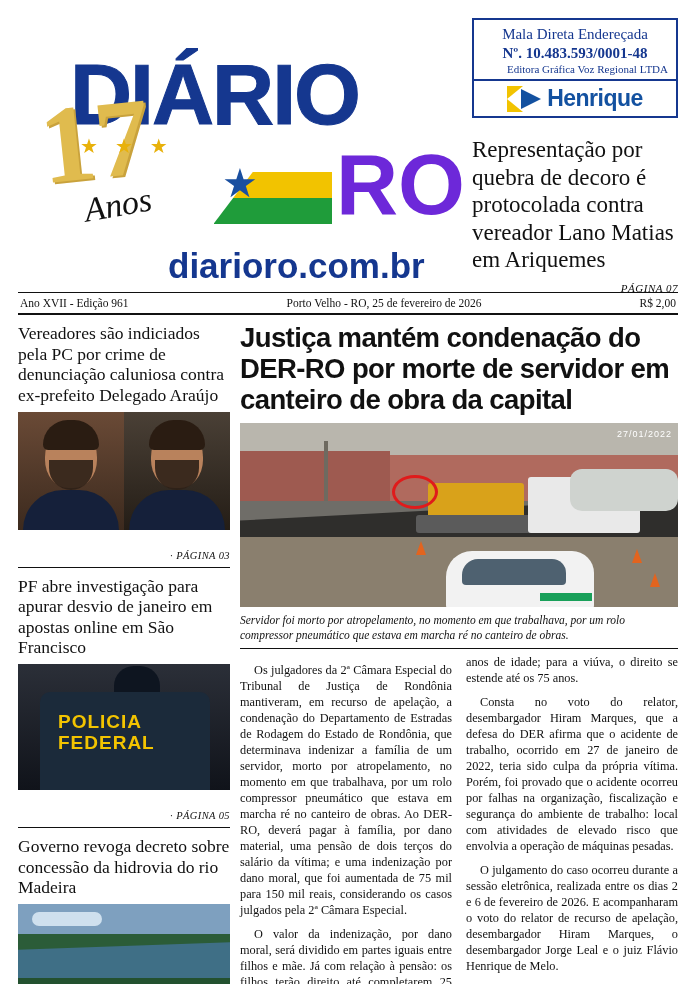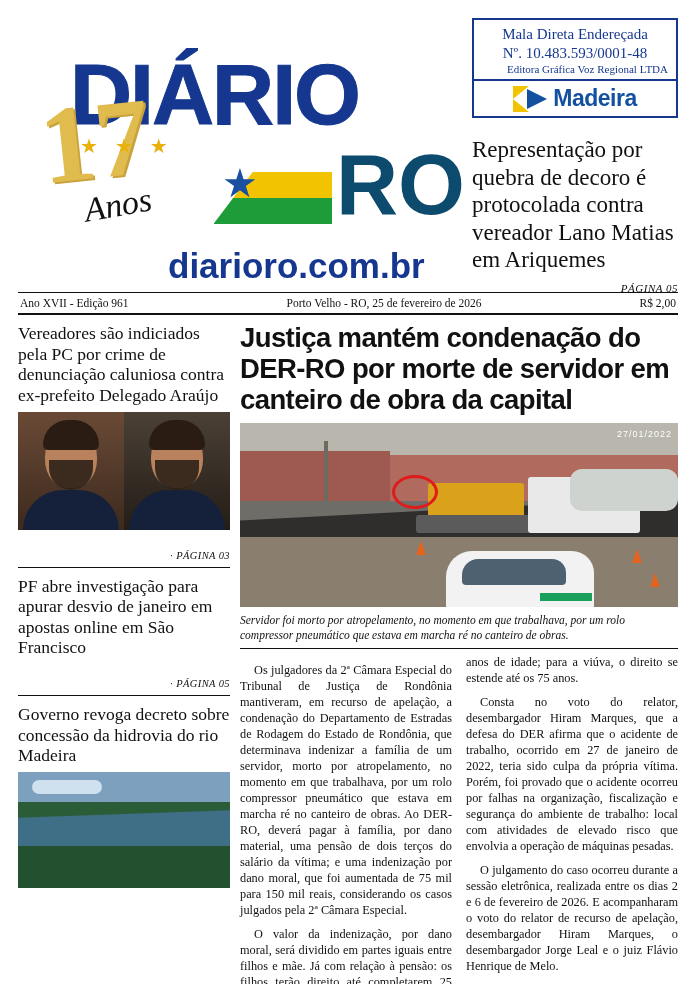--- a/index.html
+++ b/index.html
@@ -49,33 +49,33 @@
   .flag-ro .yellow { position:absolute; left:0; top:26px; width:100%; height:26px; background:#f2c300; }
   .flag-ro .tri {
     position:absolute; left:-2px; top:-2px;
     width:0;height:0;border-left: 62px solid #fff; border-bottom: 82px solid transparent;
   }
   .flag-ro .star {
     position:absolute; left: 8px; top: 18px; color:#1a4fa0; font-size: 40px; line-height:1;
   }
   .logo-ro {
     font-family: "Liberation Sans", sans-serif;
-    font-weight:700; font-size: 86px; color:#0c4a6e; line-height:0.9; margin-left: 4px;
+    font-weight:700; font-size: 86px; color:#6d28d9; line-height:0.9; margin-left: 4px;
   }
   .logo-site {
     position:absolute; left: 150px; top: 228px;
     font-family: "Liberation Sans", sans-serif;
     font-weight:700; font-size: 35px; color:#15378f;
   }
 
   
   .mast-right { flex:1; padding-left: 14px; }
   .mala-box { border: 2px solid #15378f; padding: 6px 8px 4px; text-align:center; }
   .mala-t1 { font-size: 15px; color:#15378f; font-family:"Liberation Serif",serif; }
-  .mala-t2 { font-size: 15px; color:#15378f; font-weight:400; margin-top:2px; }
+  .mala-t2 { font-size: 15px; color:#15378f; font-weight:700; margin-top:2px; }
   .mala-t3 { font-size: 11px; color:#15378f; margin-top:1px;text-align:right; }
   .mala-div { border-top: 2px solid #15378f; margin: 4px -8px 4px; }
   .correios { display:flex; align-items:center; justify-content:center; gap:6px; }
   .correios-mark { width: 34px; height: 26px; position:relative; }
   .correios-mark .yl { position:absolute; left:0; top:0; width:0;height:0; border-top:13px solid #f2c300; border-right:16px solid transparent; }
   .correios-mark .yl2 { position:absolute; left:0; bottom:0; width:0;height:0; border-bottom:13px solid #f2c300; border-right:16px solid transparent; }
   .correios-mark .bl { position:absolute; right:0; top:3px; width:0;height:0; border-left:20px solid #1351a0; border-top:10px solid transparent; border-bottom:10px solid transparent; }
   .correios-word { font-family:"Liberation Sans",sans-serif; font-weight:700; font-size: 23px; color:#1351a0; letter-spacing:-0.5px; }
 
   .lead-head {
@@ -199,26 +199,26 @@
         <div class="mala-t1">Mala Direta Endereçada</div>
         <div class="mala-t2">Nº. 10.483.593/0001-48</div>
         <div class="mala-t3">Editora Gráfica Voz Regional LTDA</div>
         <div class="mala-div"></div>
         <div class="correios">
           <span class="correios-mark">
             <span class="yl"></span>
               <span class="yl2"></span>
               <span class="bl"></span>
           </span>
-          <span class="correios-word">Madeira</span>
+          <span class="correios-word">Henrique</span>
         </div>
       </div>
 
       <div class="lead-head">Representação por quebra de decoro é protocolada contra vereador Lano Matias em Ariquemes</div>
-      <div class="lead-page">PÁGINA  05</div>
+      <div class="lead-page">PÁGINA  07</div>
     </div>
   </div>
 
   <div class="rule-top"></div>
   <div class="infobar">
     <span>Ano XVII - Edição  961</span>
     <span>Porto Velho - RO, 25 de fevereiro de 2026</span>
     <span>R$ 2,00</span>
   </div>
 
@@ -246,20 +246,25 @@
               </span>
             </div>
         </div>
         <div class="left-pag">·  PÁGINA  03</div>
       </div>
 
       <div class="hr-thin"></div>
 
       <div>
         <div class="left-head">PF abre investigação para apurar desvio de janeiro em apostas online em São Francisco</div>
+        <div class="photo ph2">
+          <span class="pf-head"></span>
+          <span class="pf-vest"></span>
+          <span class="pf-text">POLICIA FEDERAL</span>
+        </div>
         <div class="left-pag">·  PÁGINA  05</div>
       </div>
 
       <div class="hr-thin"></div>
 
       <div>
         <div class="left-head">Governo revoga decreto sobre concessão da hidrovia do rio Madeira</div>
         <div class="photo ph3">
           <span class="cloud"></span>
           <span class="green2"></span>

